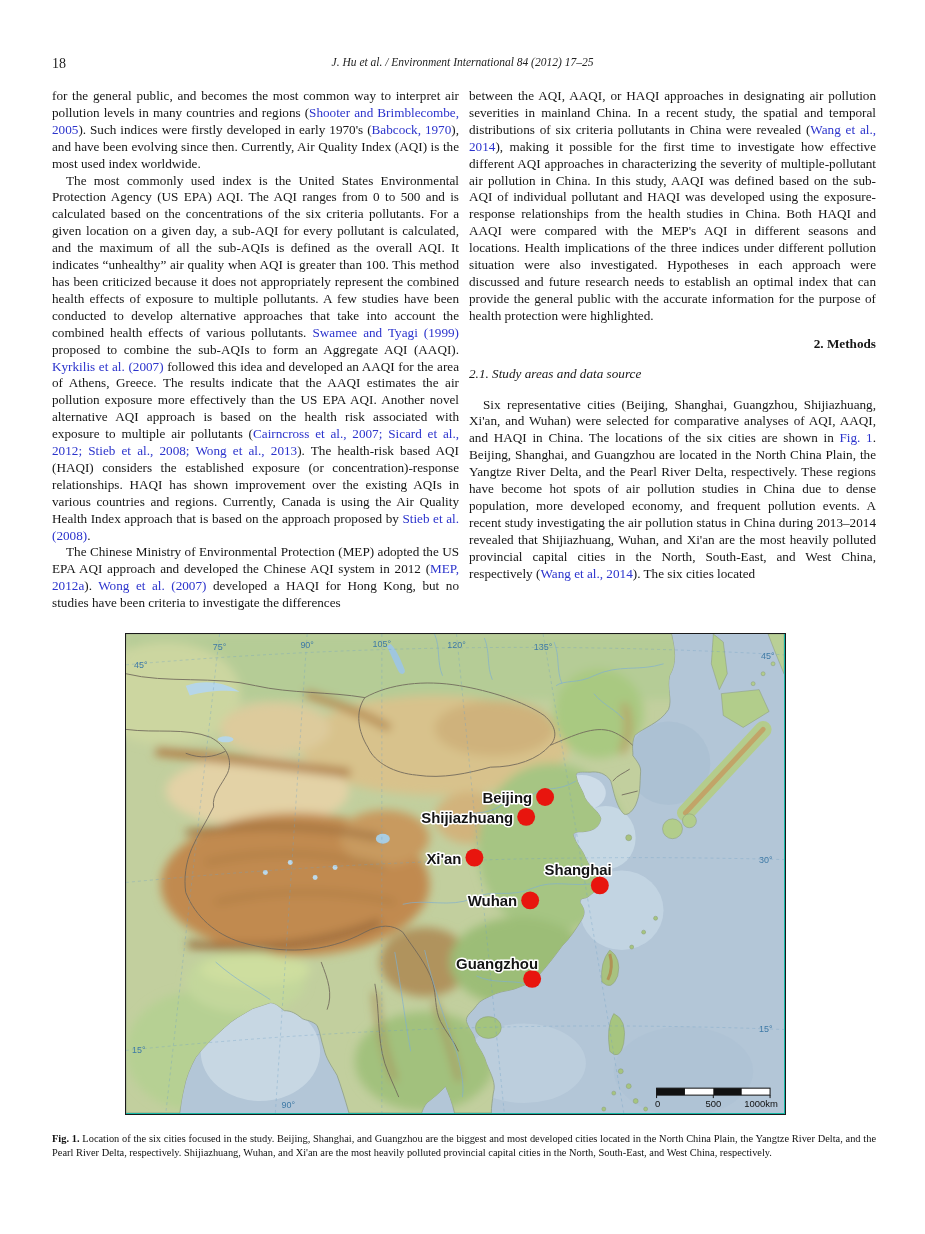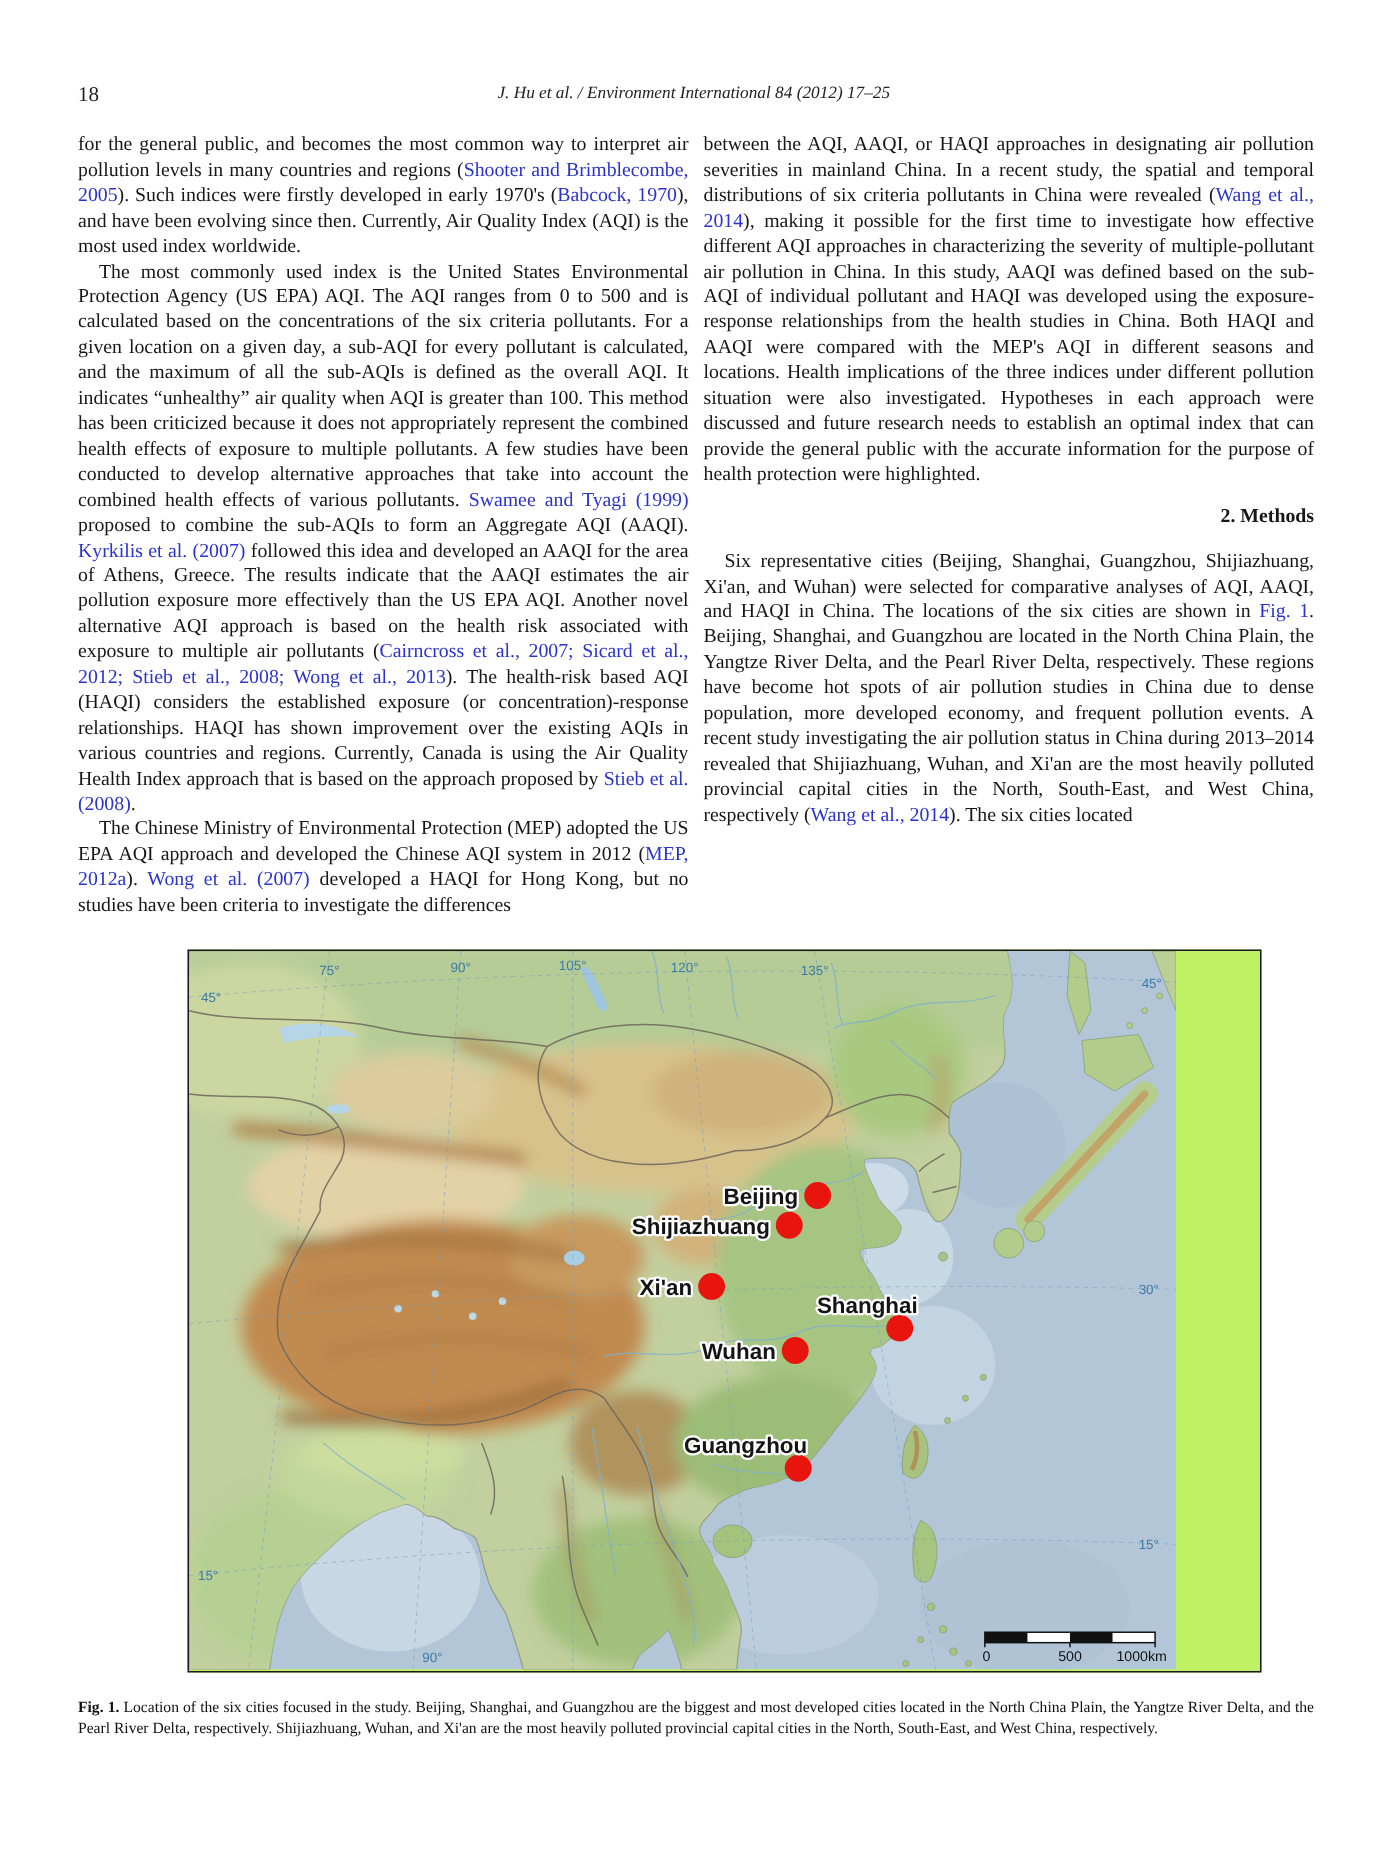--- a/index.html
+++ b/index.html
@@ -11,22 +11,22 @@
   .col{position:absolute;top:88px;width:407px;font-size:13.2px;line-height:16.9px;
         text-align:justify;}
   .col-left{left:52px;}
   .col-right{left:469px;}
   p.para{margin:0;text-indent:14px;}
   p.para.noindent{text-indent:0;}
   .seg-link{color:var(--link_blue,#2b33cc);}
   .seg-bold{font-weight:bold;}
   h2.section{font-size:13.2px;font-weight:bold;margin:11px 0 13px 0;text-align:right;text-indent:0;}
   h3.subsection{font-size:13.2px;font-weight:normal;font-style:italic;margin:0 0 14px 0;text-align:left;text-indent:0;}
-  .figure{position:absolute;left:125px;top:633px;width:716px;height:482px;
-        border:1.5px solid #1a1a1a;box-sizing:border-box;background:#bef264;}
+  .figure{position:absolute;left:125px;top:633px;width:661px;height:482px;
+        border:1.5px solid #1a1a1a;box-sizing:border-box;background:#14b8a6;}
   .figure svg{display:block;width:658px;height:479px;}
   .caption{position:absolute;left:52px;top:1132px;width:824px;font-size:10.4px;
         line-height:13.6px;text-align:justify;color:#111;}
   .map-citylabel{font-family:"Liberation Sans",sans-serif;font-weight:bold;font-size:15px;
         fill:#141414;paint-order:stroke;stroke:#ffffff;stroke-width:3px;stroke-linejoin:round;}
   .map-geolabel{font-family:"Liberation Sans",sans-serif;font-size:9px;fill:#3f7aa6;}
   .map-scalelabel{font-family:"Liberation Sans",sans-serif;font-size:9.5px;fill:#111;}
 </style>
 </head>
 <body>
@@ -38,20 +38,21 @@
 
   <div class="col col-left">
     <p class="para noindent"><span>for the general public, and becomes the most common way to interpret air pollution levels in many countries and regions (</span><span class="seg-link">Shooter and Brimblecombe, 2005</span><span>). Such indices were firstly developed in early 1970's (</span><span class="seg-link">Babcock, 1970</span><span>), and have been evolving since then. Currently, Air Quality Index (AQI) is the most used index worldwide.</span></p>
     <p class="para"><span>The most commonly used index is the United States Environmental Protection Agency (US EPA) AQI. The AQI ranges from 0 to 500 and is calculated based on the concentrations of the six criteria pollutants. For a given location on a given day, a sub-AQI for every pollutant is calculated, and the maximum of all the sub-AQIs is defined as the overall AQI. It indicates “unhealthy” air quality when AQI is greater than 100. This method has been criticized because it does not appropriately represent the combined health effects of exposure to multiple pollutants. A few studies have been conducted to develop alternative approaches that take into account the combined health effects of various pollutants. </span><span class="seg-link">Swamee and Tyagi (1999)</span><span> proposed to combine the sub-AQIs to form an Aggregate AQI (AAQI). </span><span class="seg-link">Kyrkilis et al. (2007)</span><span> followed this idea and developed an AAQI for the area of Athens, Greece. The results indicate that the AAQI estimates the air pollution exposure more effectively than the US EPA AQI. Another novel alternative AQI approach is based on the health risk associated with exposure to multiple air pollutants (</span><span class="seg-link">Cairncross et al., 2007; Sicard et al., 2012; Stieb et al., 2008; Wong et al., 2013</span><span>). The health-risk based AQI (HAQI) considers the established exposure (or concentration)-response relationships. HAQI has shown improvement over the existing AQIs in various countries and regions. Currently, Canada is using the Air Quality Health Index approach that is based on the approach proposed by </span><span class="seg-link">Stieb et al. (2008)</span><span>.</span></p>
     <p class="para"><span>The Chinese Ministry of Environmental Protection (MEP) adopted the US EPA AQI approach and developed the Chinese AQI system in 2012 (</span><span class="seg-link">MEP, 2012a</span><span>). </span><span class="seg-link">Wong et al. (2007)</span><span> developed a HAQI for Hong Kong, but no studies have been criteria to investigate the differences</span></p>
   </div>
 
   <div class="col col-right">
     <p class="para noindent"><span>between the AQI, AAQI, or HAQI approaches in designating air pollution severities in mainland China. In a recent study, the spatial and temporal distributions of six criteria pollutants in China were revealed (</span><span class="seg-link">Wang et al., 2014</span><span>), making it possible for the first time to investigate how effective different AQI approaches in characterizing the severity of multiple-pollutant air pollution in China. In this study, AAQI was defined based on the sub-AQI of individual pollutant and HAQI was developed using the exposure-response relationships from the health studies in China. Both HAQI and AAQI were compared with the MEP's AQI in different seasons and locations. Health implications of the three indices under different pollution situation were also investigated. Hypotheses in each approach were discussed and future research needs to establish an optimal index that can provide the general public with the accurate information for the purpose of health protection were highlighted.</span></p>
     <h2 class="section">2. Methods</h2>
+    <h3 class="subsection">2.1. Study areas and data source</h3>
     <p class="para"><span>Six representative cities (Beijing, Shanghai, Guangzhou, Shijiazhuang, Xi'an, and Wuhan) were selected for comparative analyses of AQI, AAQI, and HAQI in China. The locations of the six cities are shown in </span><span class="seg-link">Fig. 1</span><span>. Beijing, Shanghai, and Guangzhou are located in the North China Plain, the Yangtze River Delta, and the Pearl River Delta, respectively. These regions have become hot spots of air pollution studies in China due to dense population, more developed economy, and frequent pollution events. A recent study investigating the air pollution status in China during 2013–2014 revealed that Shijiazhuang, Wuhan, and Xi'an are the most heavily polluted provincial capital cities in the North, South-East, and West China, respectively (</span><span class="seg-link">Wang et al., 2014</span><span>). The six cities located</span></p>
   </div>
 
   <div class="figure">
     <svg viewBox="0 0 661 482" preserveAspectRatio="none">
       <defs>
         <clipPath id="landclip">
           <path d="M0,0 L548,0 C551,15 554,28 546,42 C543,55 549,66 545,76 C536,90 520,94 511,102 C507,112 510,120 509,122 C513,128 517,132 517,138 C516,152 517,160 512,172 C508,180 502,184 499,180 C492,172 490,158 487,148 C482,140 474,138 466,139 C459,139 452,138 452,142 C453,151 459,157 461,165 C467,175 475,178 477,186 C475,196 468,198 459,199 C455,199 450,199 449,202 C452,212 458,216 461,224 C466,236 472,240 476,249 C477,257 469,260 466,263 C461,268 456,264 456,270 C460,276 462,280 458,287 C452,297 446,306 438,314 C430,325 423,334 415,343 C411,350 403,352 396,355 C388,359 378,359 371,362 C363,366 356,368 352,374 C347,381 341,384 342,390 C345,399 350,402 351,410 C356,419 360,424 362,432 C367,444 372,452 369,462 C368,469 367,476 367,482 L330,482 C328,472 324,462 321,455 C315,462 308,467 302,472 C299,476 298,479 297,482 L224,482 C220,468 216,455 212,444 C206,434 201,427 199,418 C196,409 195,400 192,394 C187,389 181,389 177,387 C171,382 166,379 159,379 C154,375 150,371 145,371 C139,373 133,375 127,377 C117,383 107,388 99,396 C88,406 78,415 70,426 C64,437 60,447 58,458 C56,466 55,474 54,482 L0,482 Z"></path>
         </clipPath>
         <filter id="soften" x="-20%" y="-20%" width="140%" height="140%">

